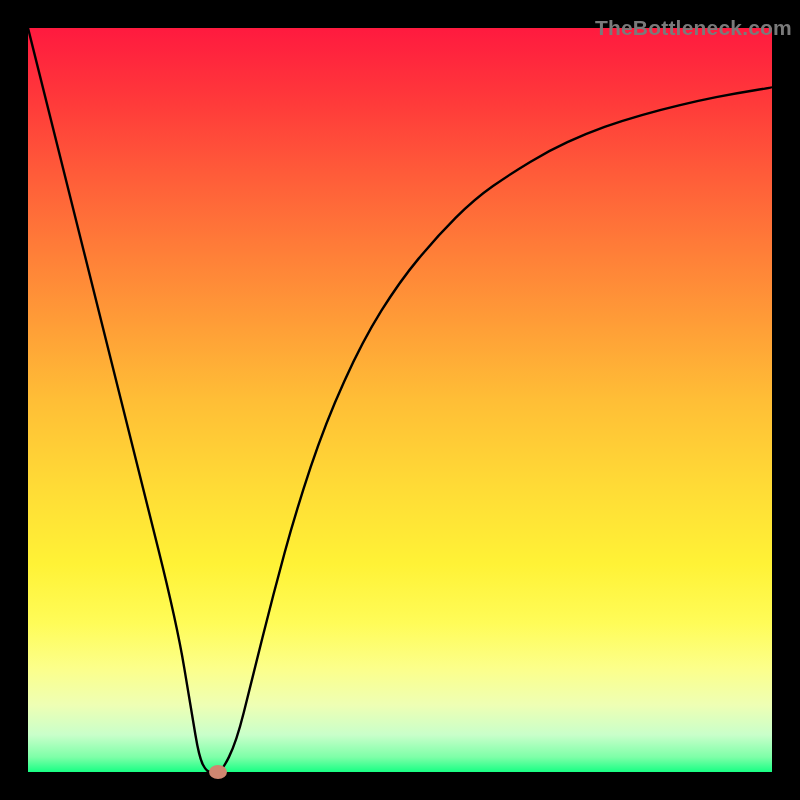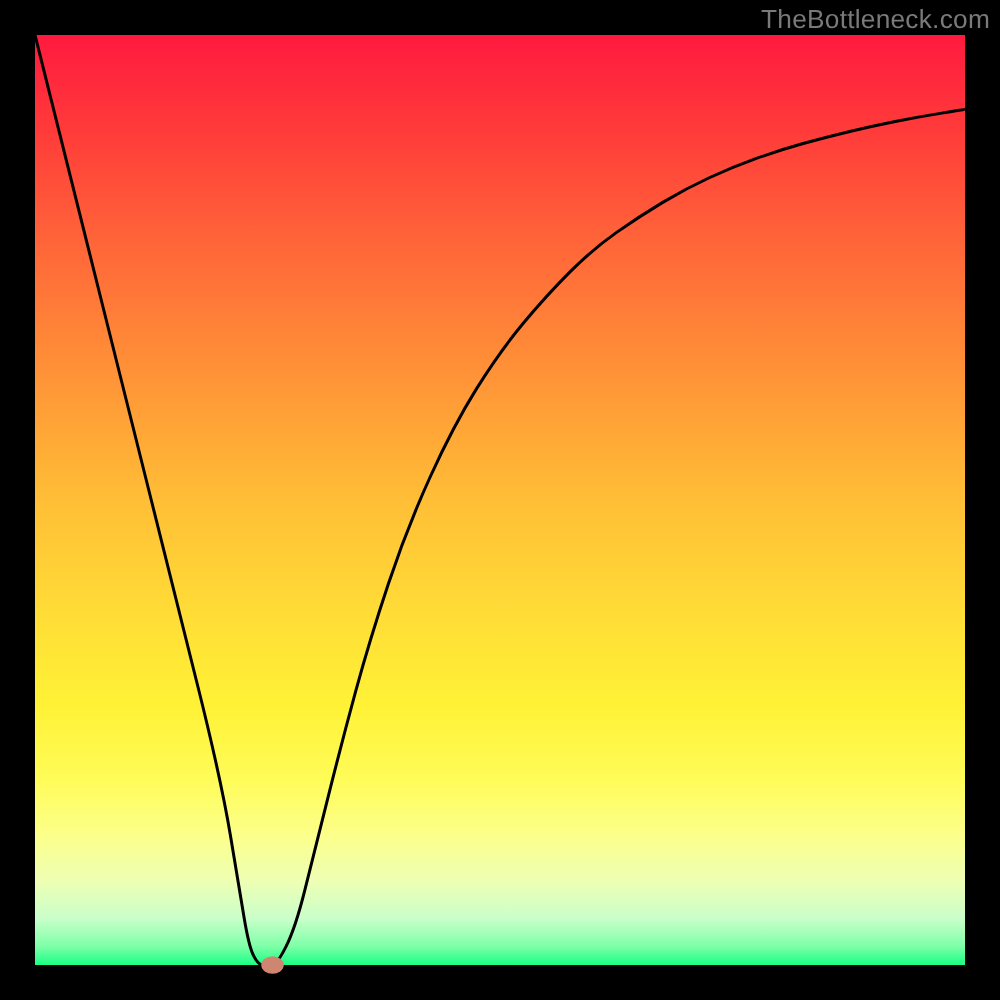--- a/index.html
+++ b/index.html
@@ -34,25 +34,25 @@
       #fffc58 80%,
       #fcff8a 86%,
       #eeffb4 91%,
       #c9ffca 95%,
       #7effa8 98%,
       #18ff84 100%
     );
   }
   .watermark {
     position: absolute;
-    top: 4px;
+    top: 16px;
     right: 8px;
     color: #7a7a7a;
     font-size: 21px;
-    font-weight: 400;
+    font-weight: 700;
     letter-spacing: 0.2px;
   }
   svg.curve {
     position: absolute;
     top: 0; left: 0;
     width: 744px; height: 744px;
   }
   .dot {
     position: absolute;
     width: 18px;

